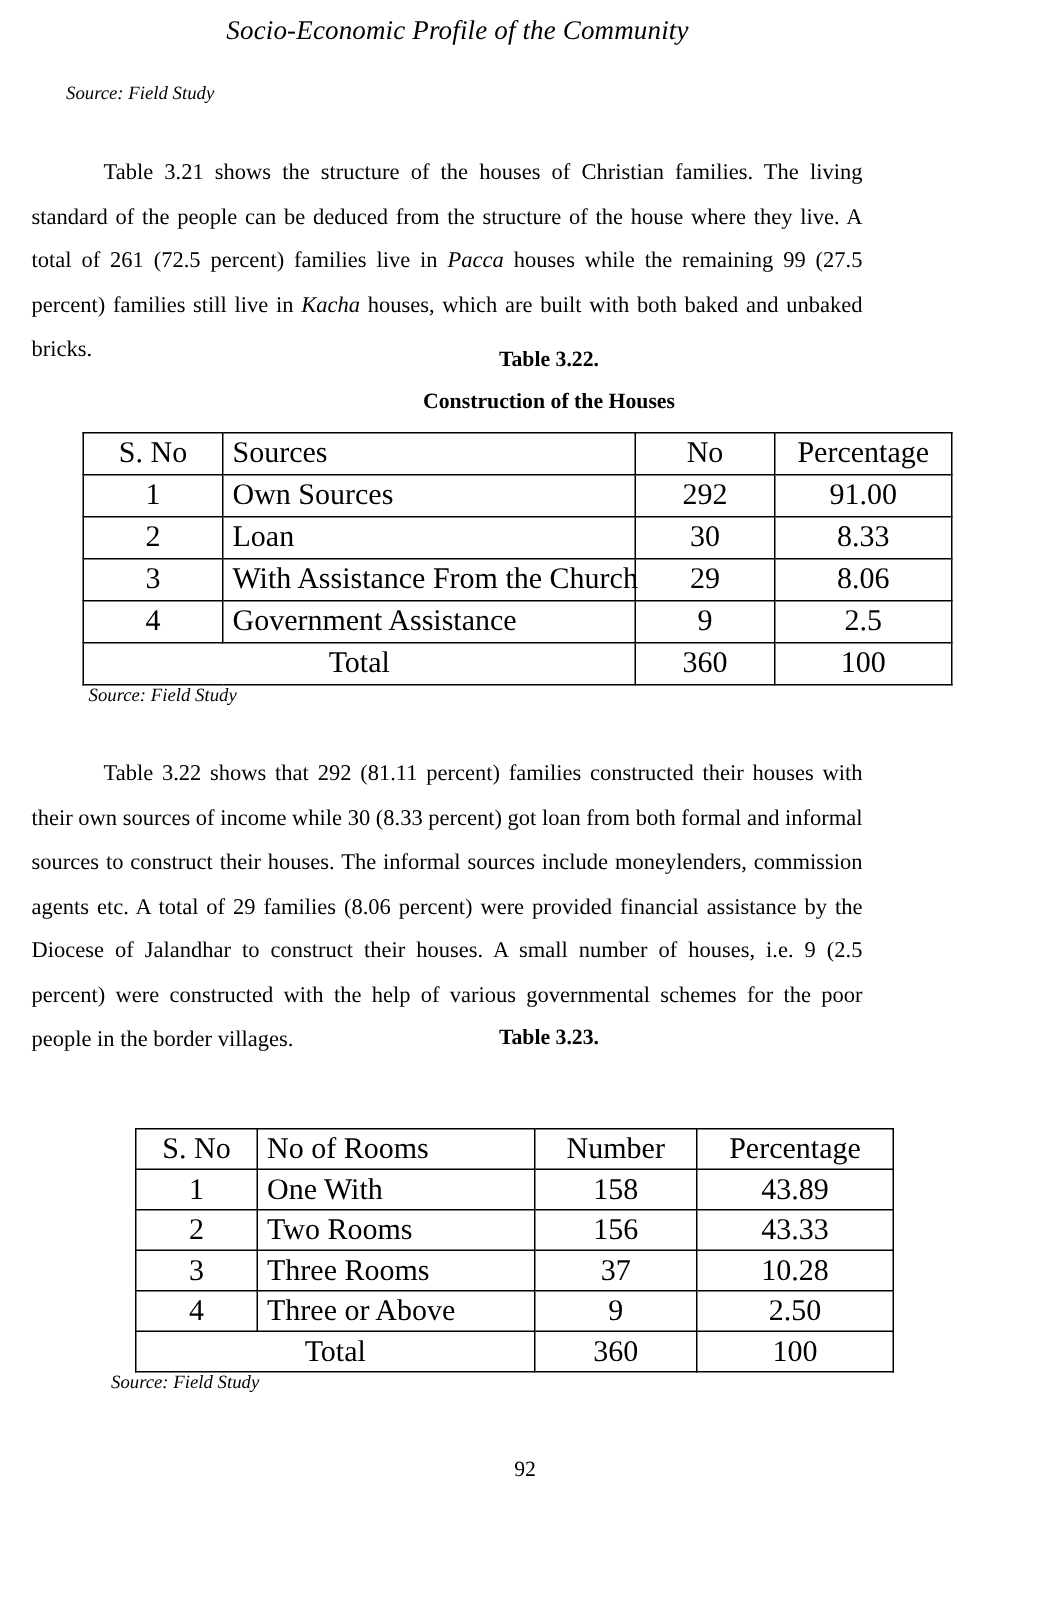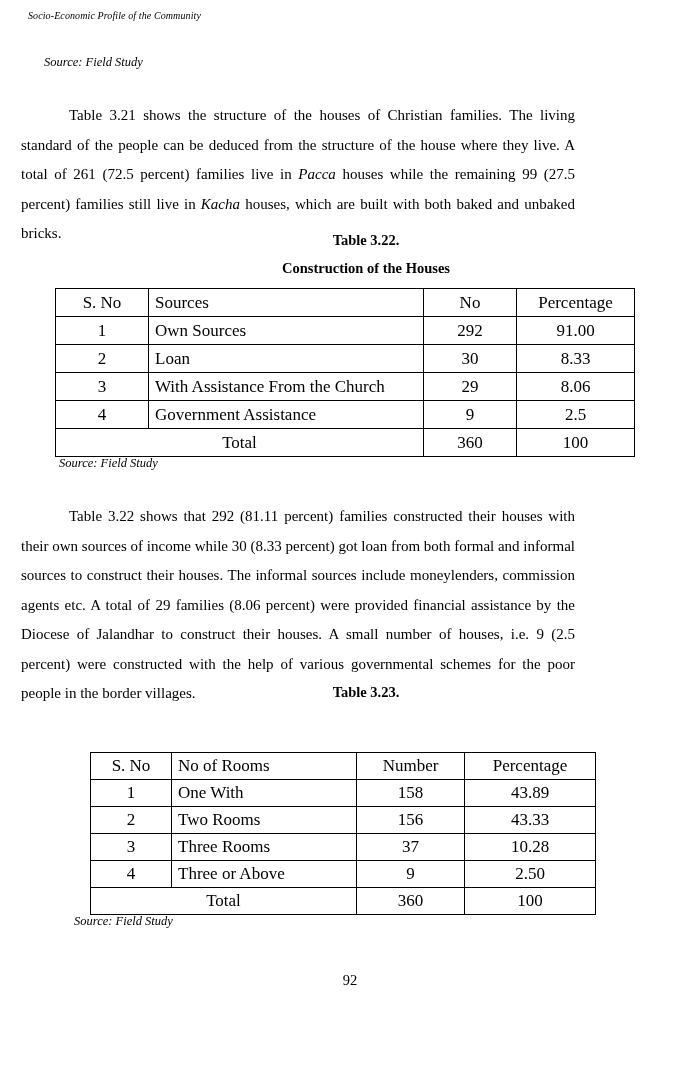--- a/index.html
+++ b/index.html
@@ -19,23 +19,23 @@
     overflow: hidden;
     box-sizing: border-box;
   }
 
   
   .running-header {
     position: absolute;
     top: 10px;
     left: 28px;
     right: 118px;
-    text-align: left;
+    text-align: center;
     font-style: italic;
-    font-size: 10px;
+    font-size: 18px;
     letter-spacing: 0.1px;
   }
 
   
   .source-note {
     position: absolute;
     font-style: italic;
     font-size: 12.5px;
     white-space: nowrap;
   }
@@ -69,21 +69,21 @@
   }
   .cap-322-num  { top: 232px; }
   .cap-322-name { top: 260px; }
   .cap-323-num  { top: 684px; }
   .cap-323-name { top: 712px; }
 
   
   table.doc-table {
     position: absolute;
     border-collapse: collapse;
-    font-size: 17px;
+    font-size: 20px;
     table-layout: fixed;
     background: #ffffff;
   }
   table.doc-table td {
     border: 1px solid #000000;
     padding: 0 6px;
     vertical-align: middle;
     white-space: nowrap;
   }
   .c-center { text-align: center; }

